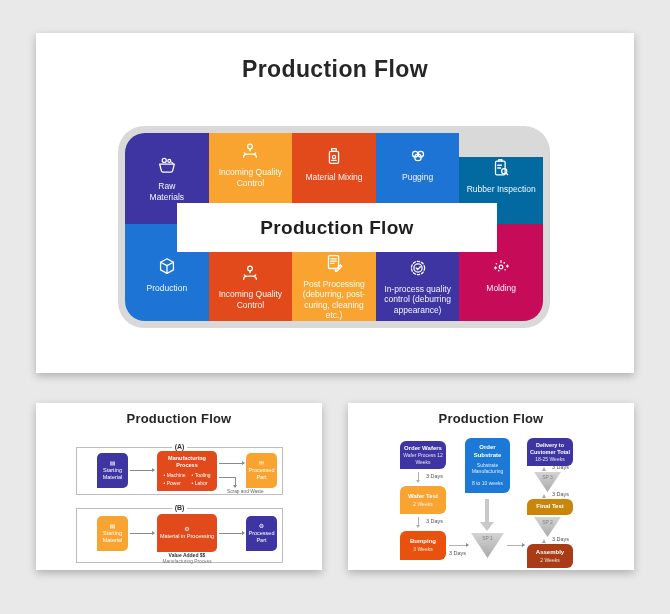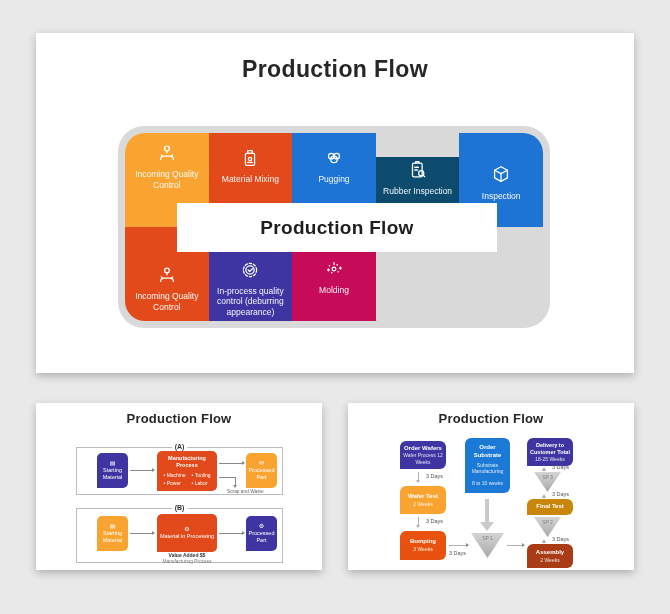--- a/index.html
+++ b/index.html
@@ -18,21 +18,21 @@
   .grid { width:100%; height:100%; border-radius:20px; overflow:hidden; display:grid; grid-template-columns:repeat(5,1fr); grid-template-rows:1fr 1fr; }
   .cell { display:flex; flex-direction:column; align-items:center; justify-content:center; gap:5px; text-align:center; color:rgba(255,255,255,.95); font-size:8.5px; line-height:1.25; padding:0 3px; }
   .cell .cl { max-width:78px; }
   .cell.r1 { padding-bottom:28px; }
   .cell.r1.c1 { padding-bottom:0; }
   .cell.r2 { padding-top:28px; }
   .cell.r2.c1, .cell.r2.c5 { padding-top:6px; }
   .narrow { max-width:48px !important; }
   .bg-indigo { background:#3E35A3; } .bg-amber { background:#F9A430; }
   .bg-orangered { background:#E2491B;align-items:center; } .bg-blue { background:#1D74D4; }
-  .bg-violet { background:#0c4a6e;margin-top:24px; } .bg-crimson { background:#C60B59; }
+  .bg-violet { background:#0369a1;margin-top:24px; } .bg-crimson { background:#C60B59; }
   .ic svg { display:block; }
   .banner { position:absolute; left:59px; top:77px; width:320px; height:49px; background:#fff; z-index:5; display:flex; align-items:center; justify-content:center; font-size:19px; font-weight:bold; color:#1e1e1e; letter-spacing:.3px; }
 
   
   .frame { position:absolute; border:1px solid #bdbdbd; }
   .frame-label { position:absolute; top:-5px; left:50%; transform:translateX(-50%); background:#fff; padding:0 3px; font-size:7px; font-weight:bold; color:#333; line-height:1; }
   .pbox { position:absolute; border-radius:5px; border-bottom-left-radius:0; color:#fff; display:flex; flex-direction:column; align-items:center; justify-content:center; text-align:center; font-size:5.5px; line-height:1.3; gap:1px; padding:2px; }
   .pbox .tic { font-size:6px; line-height:1; }
   .proc-title { font-weight:bold; font-size:5.5px; }
   .bullets { display:flex; gap:6px; margin-top:2px; }
@@ -64,20 +64,31 @@
 </style>
 </head>
 <body>
 
 <div class="card" id="card-main">
   <div class="big-title">Production Flow</div>
 
   <div class="graphic">
     <div class="grid">
 
+      <div class="cell r1 c1 bg-indigo">
+        <span class="ic">
+          <svg width="22" height="22" viewBox="0 0 24 24" fill="none" stroke="#fff" stroke-width="1.4" stroke-linecap="round" stroke-linejoin="round">
+            <path d="M4 11h16l-1.8 7.2a2 2 0 0 1-1.9 1.5H7.7a2 2 0 0 1-1.9-1.5Z"></path>
+            <circle cx="9" cy="7" r="2.2"></circle>
+              <circle cx="14.5" cy="7.5" r="1.6"></circle>
+              <path d="M17.3 9.2l1.2 1"></path>
+          </svg>
+        </span>
+        <span class="cl narrow">Raw Materials</span>
+      </div>
 
       <div class="cell r1 c2 bg-amber">
         <span class="ic">
           <svg width="22" height="22" viewBox="0 0 24 24" fill="none" stroke="#fff" stroke-width="1.4" stroke-linecap="round" stroke-linejoin="round">
             <circle cx="12" cy="7" r="2.6"></circle>
               <path d="M12 10v1.8"></path>
             <path d="M5 19q0-3.5 4-3.5h6q4 0 4 3.5"></path>
               <path d="M7.5 15.8 5.8 14M16.5 15.8l1.7-1.8"></path>
           </svg>
         </span>
@@ -121,35 +132,45 @@
       </div>
 
       <div class="cell r2 c1 bg-blue">
         <span class="ic">
           <svg width="22" height="22" viewBox="0 0 24 24" fill="none" stroke="#fff" stroke-width="1.4" stroke-linecap="round" stroke-linejoin="round">
             <path d="M12 3l7 3.8v8.4L12 19l-7-3.8V6.8Z"></path>
               <path d="M5 6.8 12 10.5l7-3.7"></path>
               <path d="M12 10.5V19"></path>
           </svg>
         </span>
-        <span class="cl">Inspection</span>
+        <span class="cl">Production</span>
       </div>
 
       <div class="cell r2 c2 bg-orangered">
         <span class="ic">
           <svg width="22" height="22" viewBox="0 0 24 24" fill="none" stroke="#fff" stroke-width="1.4" stroke-linecap="round" stroke-linejoin="round">
             <circle cx="12" cy="7" r="2.6"></circle>
               <path d="M12 10v1.8"></path>
             <path d="M5 19q0-3.5 4-3.5h6q4 0 4 3.5"></path>
               <path d="M7.5 15.8 5.8 14M16.5 15.8l1.7-1.8"></path>
           </svg>
         </span>
         <span class="cl">Incoming Quality Control</span>
       </div>
 
+      <div class="cell r2 c3 bg-amber">
+        <span class="ic">
+          <svg width="22" height="22" viewBox="0 0 24 24" fill="none" stroke="#fff" stroke-width="1.4" stroke-linecap="round" stroke-linejoin="round">
+            <rect x="6" y="4" width="11" height="14" rx="1"></rect>
+              <path d="M8.5 7.5h6M8.5 10h6M8.5 12.5h3.5"></path>
+            <path d="M13.5 19.5 19 14l1.5 1.5-5.5 5.5h-1.5Z"></path>
+          </svg>
+        </span>
+        <span class="cl">Post Processing (deburring, post-curing, cleaning etc.)</span>
+      </div>
 
       <div class="cell r2 c4 bg-indigo">
         <span class="ic">
           <svg width="22" height="22" viewBox="0 0 24 24" fill="none" stroke="#fff" stroke-width="1.4" stroke-linecap="round" stroke-linejoin="round">
             <circle cx="12" cy="12" r="7.2" stroke-dasharray="2.6 2.1"></circle>
               <circle cx="12" cy="12" r="4.5"></circle>
             <path d="M10 12l1.6 1.6 3-3"></path>
           </svg>
         </span>
         <span class="cl">In-process quality control (deburring appearance)</span>

